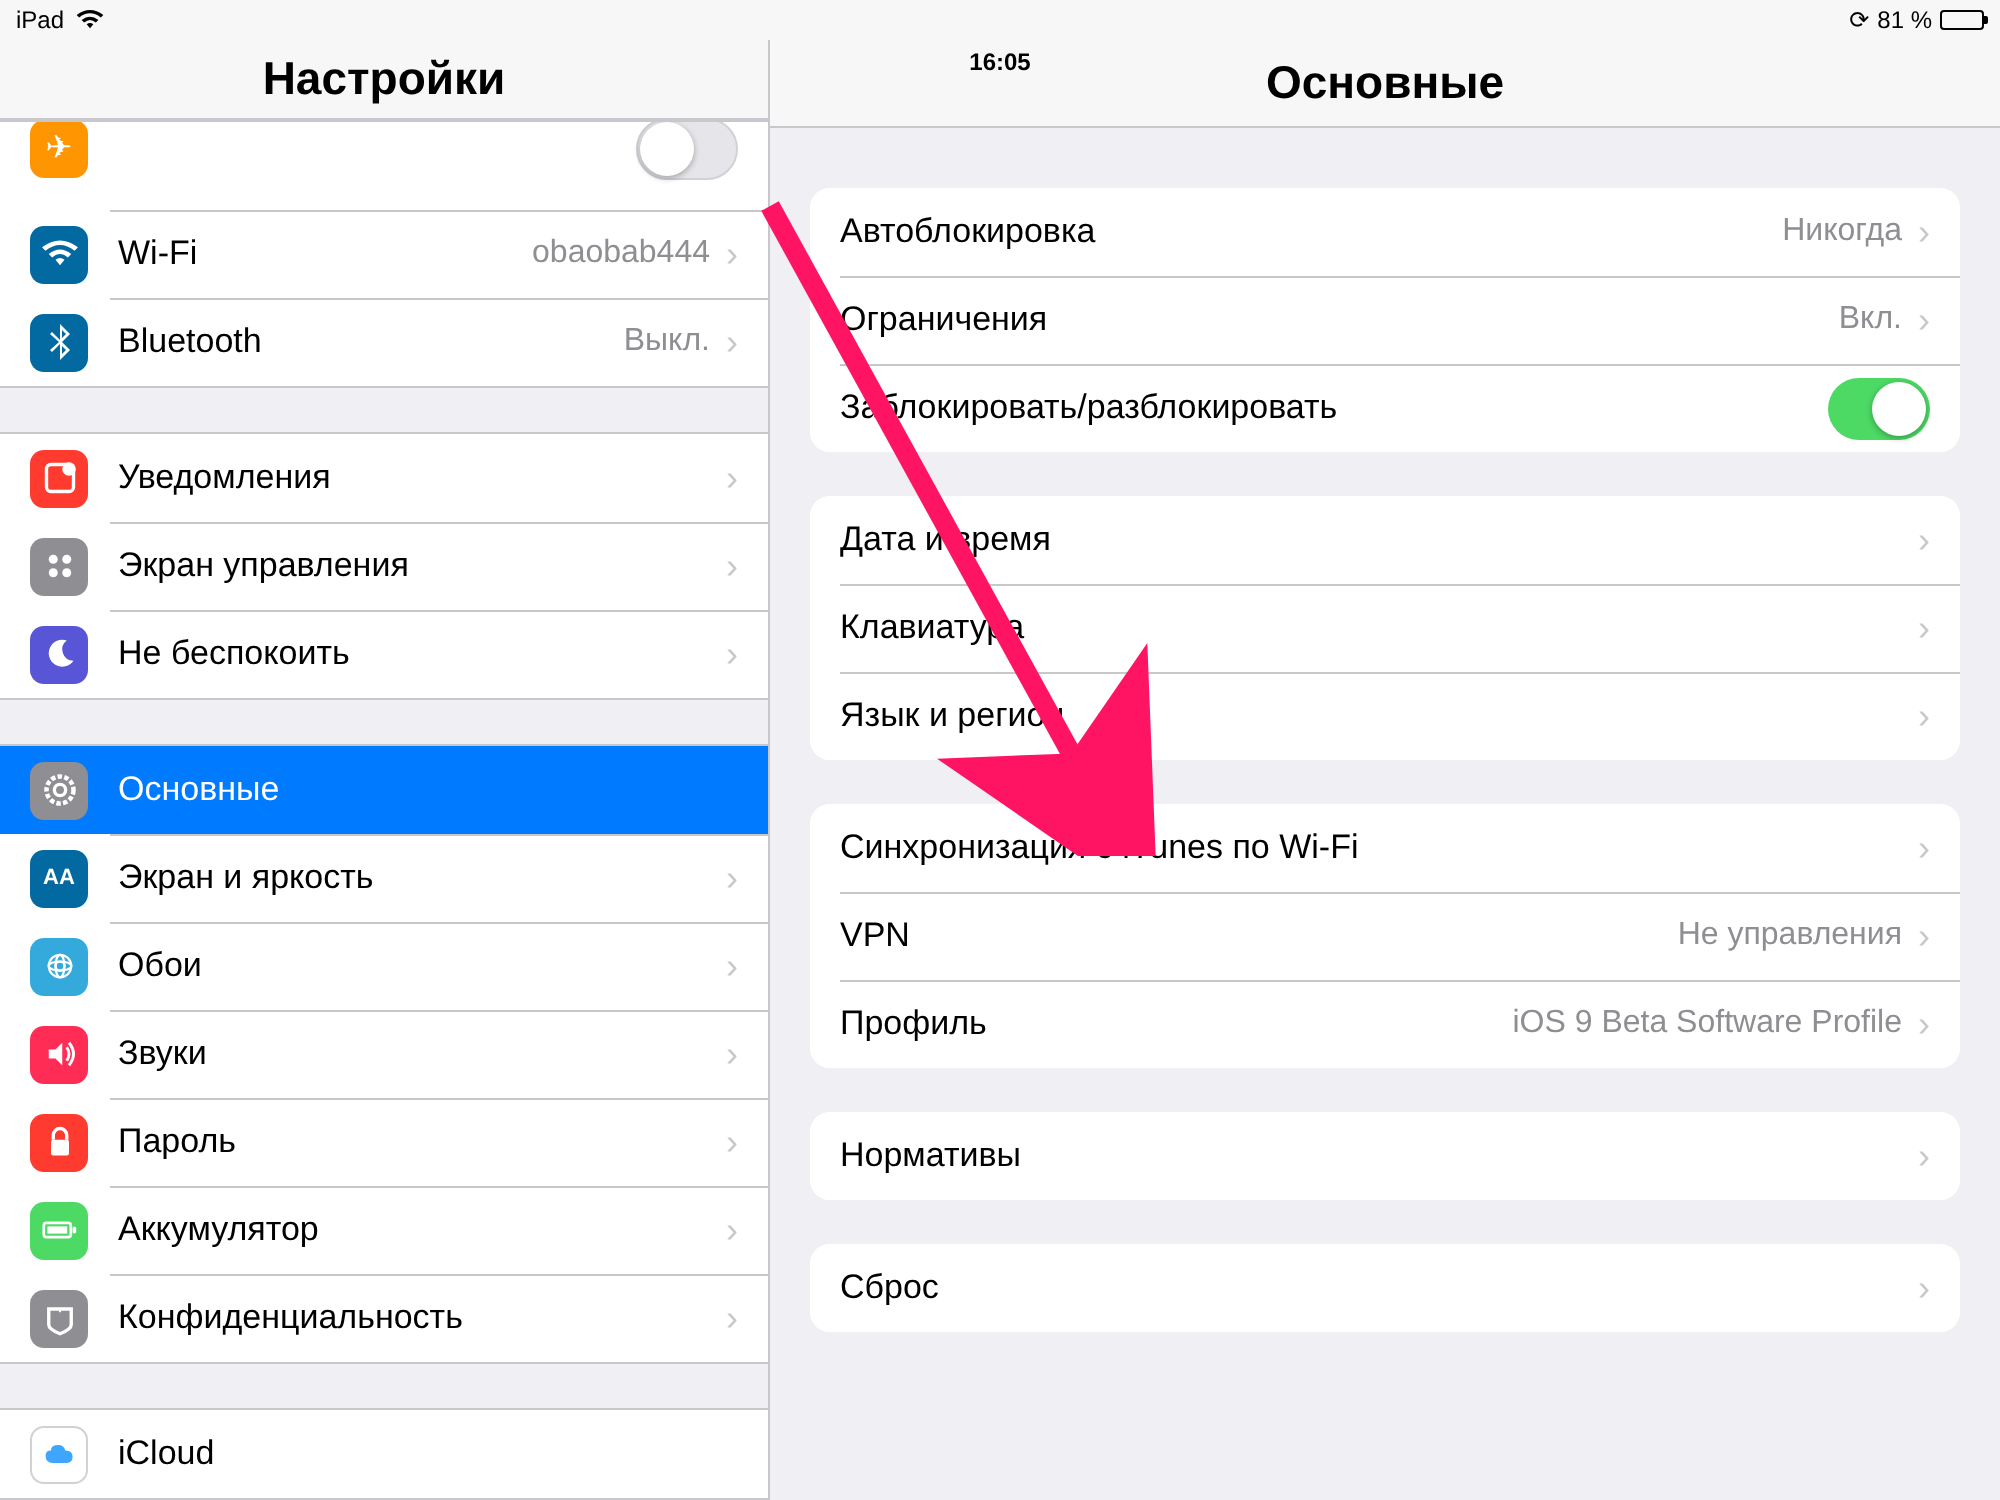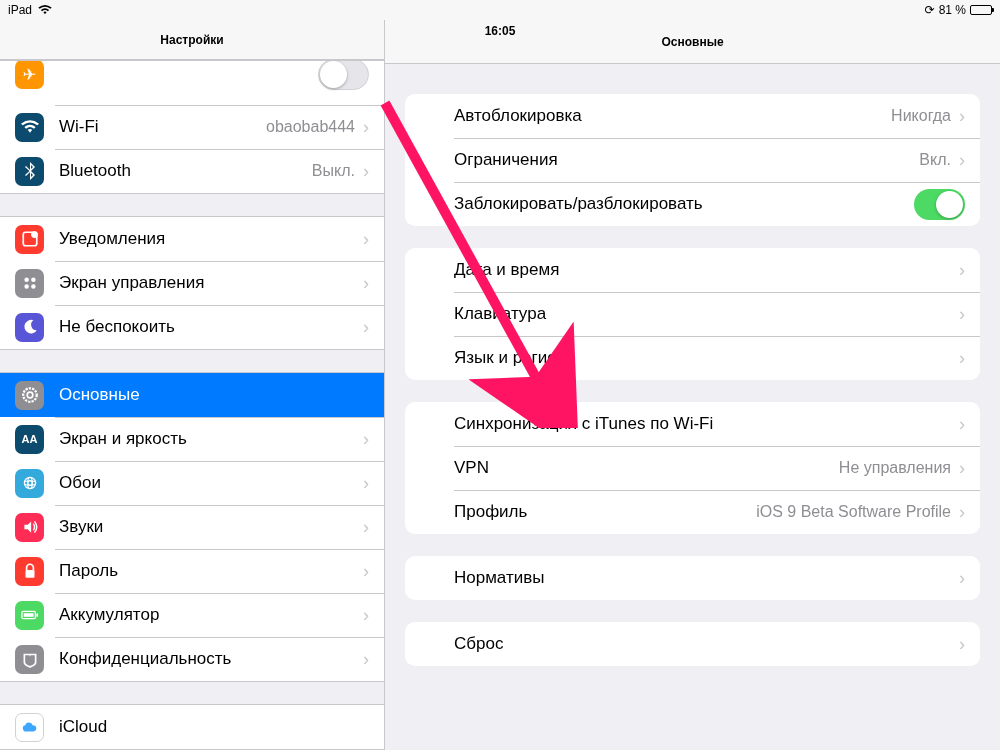--- a/index.html
+++ b/index.html
@@ -18,21 +18,21 @@
   .statusbar .right { display: flex; align-items: center; gap: 4px; }
   .battery-icon { width: 22px; height: 10px; border: 1px solid #000; border-radius: 2px; position: relative; }
   .battery-icon::after { content: ""; position: absolute; right: -3px; top: 2px; width: 2px; height: 4px; background: #000; border-radius: 0 1px 1px 0; }
   .battery-fill { height: 100%; width: 11%; background: #000; }
   .wifi-mini { width: 14px; height: 10px; }
 
   .layout { display: flex; height: 730px; }
   .sidebar { width: 385px; background: #efeff4; border-right: 1px solid #c8c7cc; display: flex; flex-direction: column; overflow-y: auto; }
   .detail { flex: 1; background: #efeff4; display: flex; flex-direction: column; overflow-y: auto; }
 
-  .titlebar { height: 44px; display: flex; align-items: center; justify-content: center; font-size: 12px; font-weight: 600; background: #f7f7f7; border-bottom: 1px solid #c8c7cc; }
+  .titlebar { height: 44px; display: flex; align-items: center; justify-content: center; font-size: 23px; font-weight: 600; background: #f7f7f7; border-bottom: 1px solid #c8c7cc; }
 
   .group { margin-top: 22px; background: #fff; border-top: 1px solid #c8c7cc; border-bottom: 1px solid #c8c7cc; }
   .group.first { margin-top: 0; }
   .row {
     min-height: 44px; display: flex; align-items: center;
     padding: 0 15px; position: relative; background: #fff;
   }
   .row + .row::before, .group .sep::before {
     content: ""; position: absolute; left: 55px; right: 0; top: 0; height: 1px; background: #c8c7cc;
   }
@@ -53,32 +53,32 @@
   .toggle.off { background: #e5e5ea; border: 1px solid #d1d1d6; }
   .toggle .knob {
     width: 27px; height: 27px; border-radius: 50%; background: #fff;
     position: absolute; top: 2px; box-shadow: 0 1px 3px rgba(0,0,0,0.3);
   }
   .toggle.on .knob { right: 2px; }
   .toggle.off .knob { left: 1px; top: 1px; }
 
   
   .ic-orange { background: #ff9500; }
-  .ic-blue   { background: #0c4a6e; }
+  .ic-blue   { background: #0369a1; }
   .ic-red    { background: #ff3b30; }
   .ic-gray   { background: #8e8e93; }
   .ic-purple { background: #5856d6; }
   .ic-bluelight { background: #34aadc; }
   .ic-pink { background: #ff2d55; }
   .ic-green { background: #4cd964; }
   .ic-white { background: #fff; border: 1px solid #d1d1d6; }
 
   .detail-content { padding: 0 20px; }
   .detail .group { border-radius: 10px; border: none; overflow: hidden; }
-  .detail .row { padding: 0 15px; margin-left: 34px; }
+  .detail .row { padding: 0 15px; }
 
   .arrow-overlay {
     position: absolute; left: 380px; top: 98px; pointer-events: none; z-index: 100;
   }
   svg.icon { width: 18px; height: 18px; }
 </style>
 </head>
 <body>
 
 <div class="statusbar">

